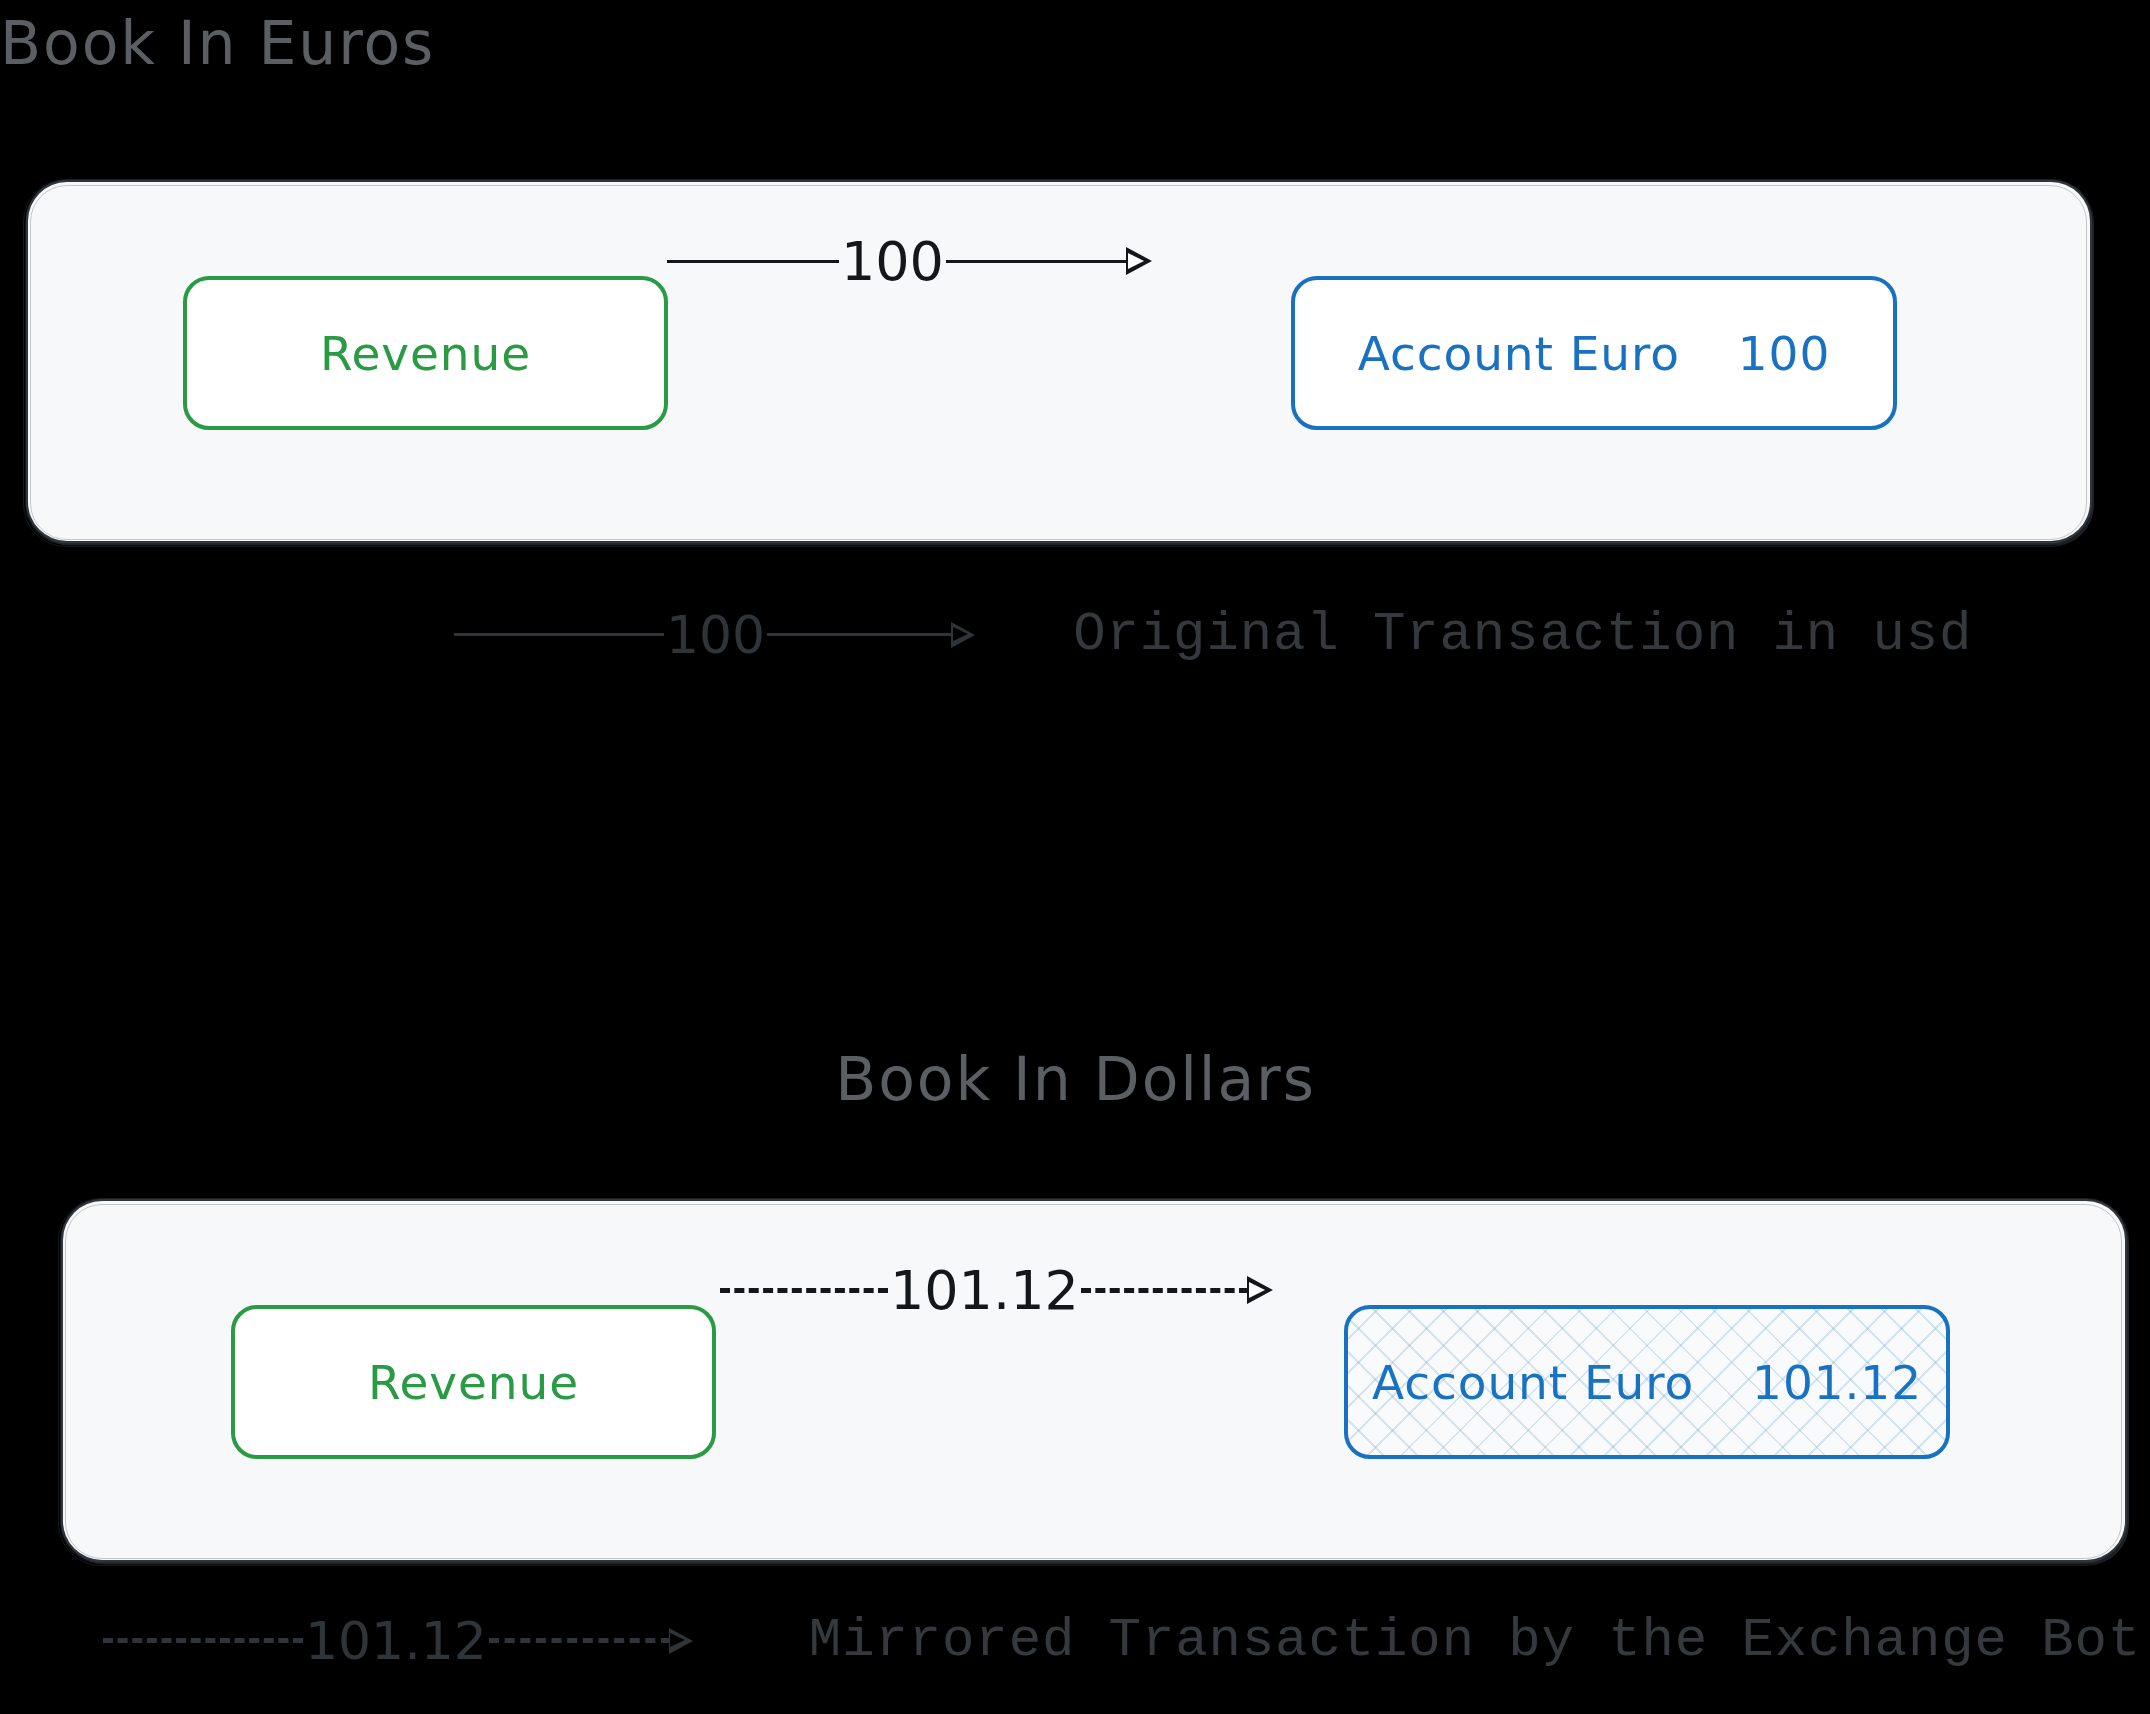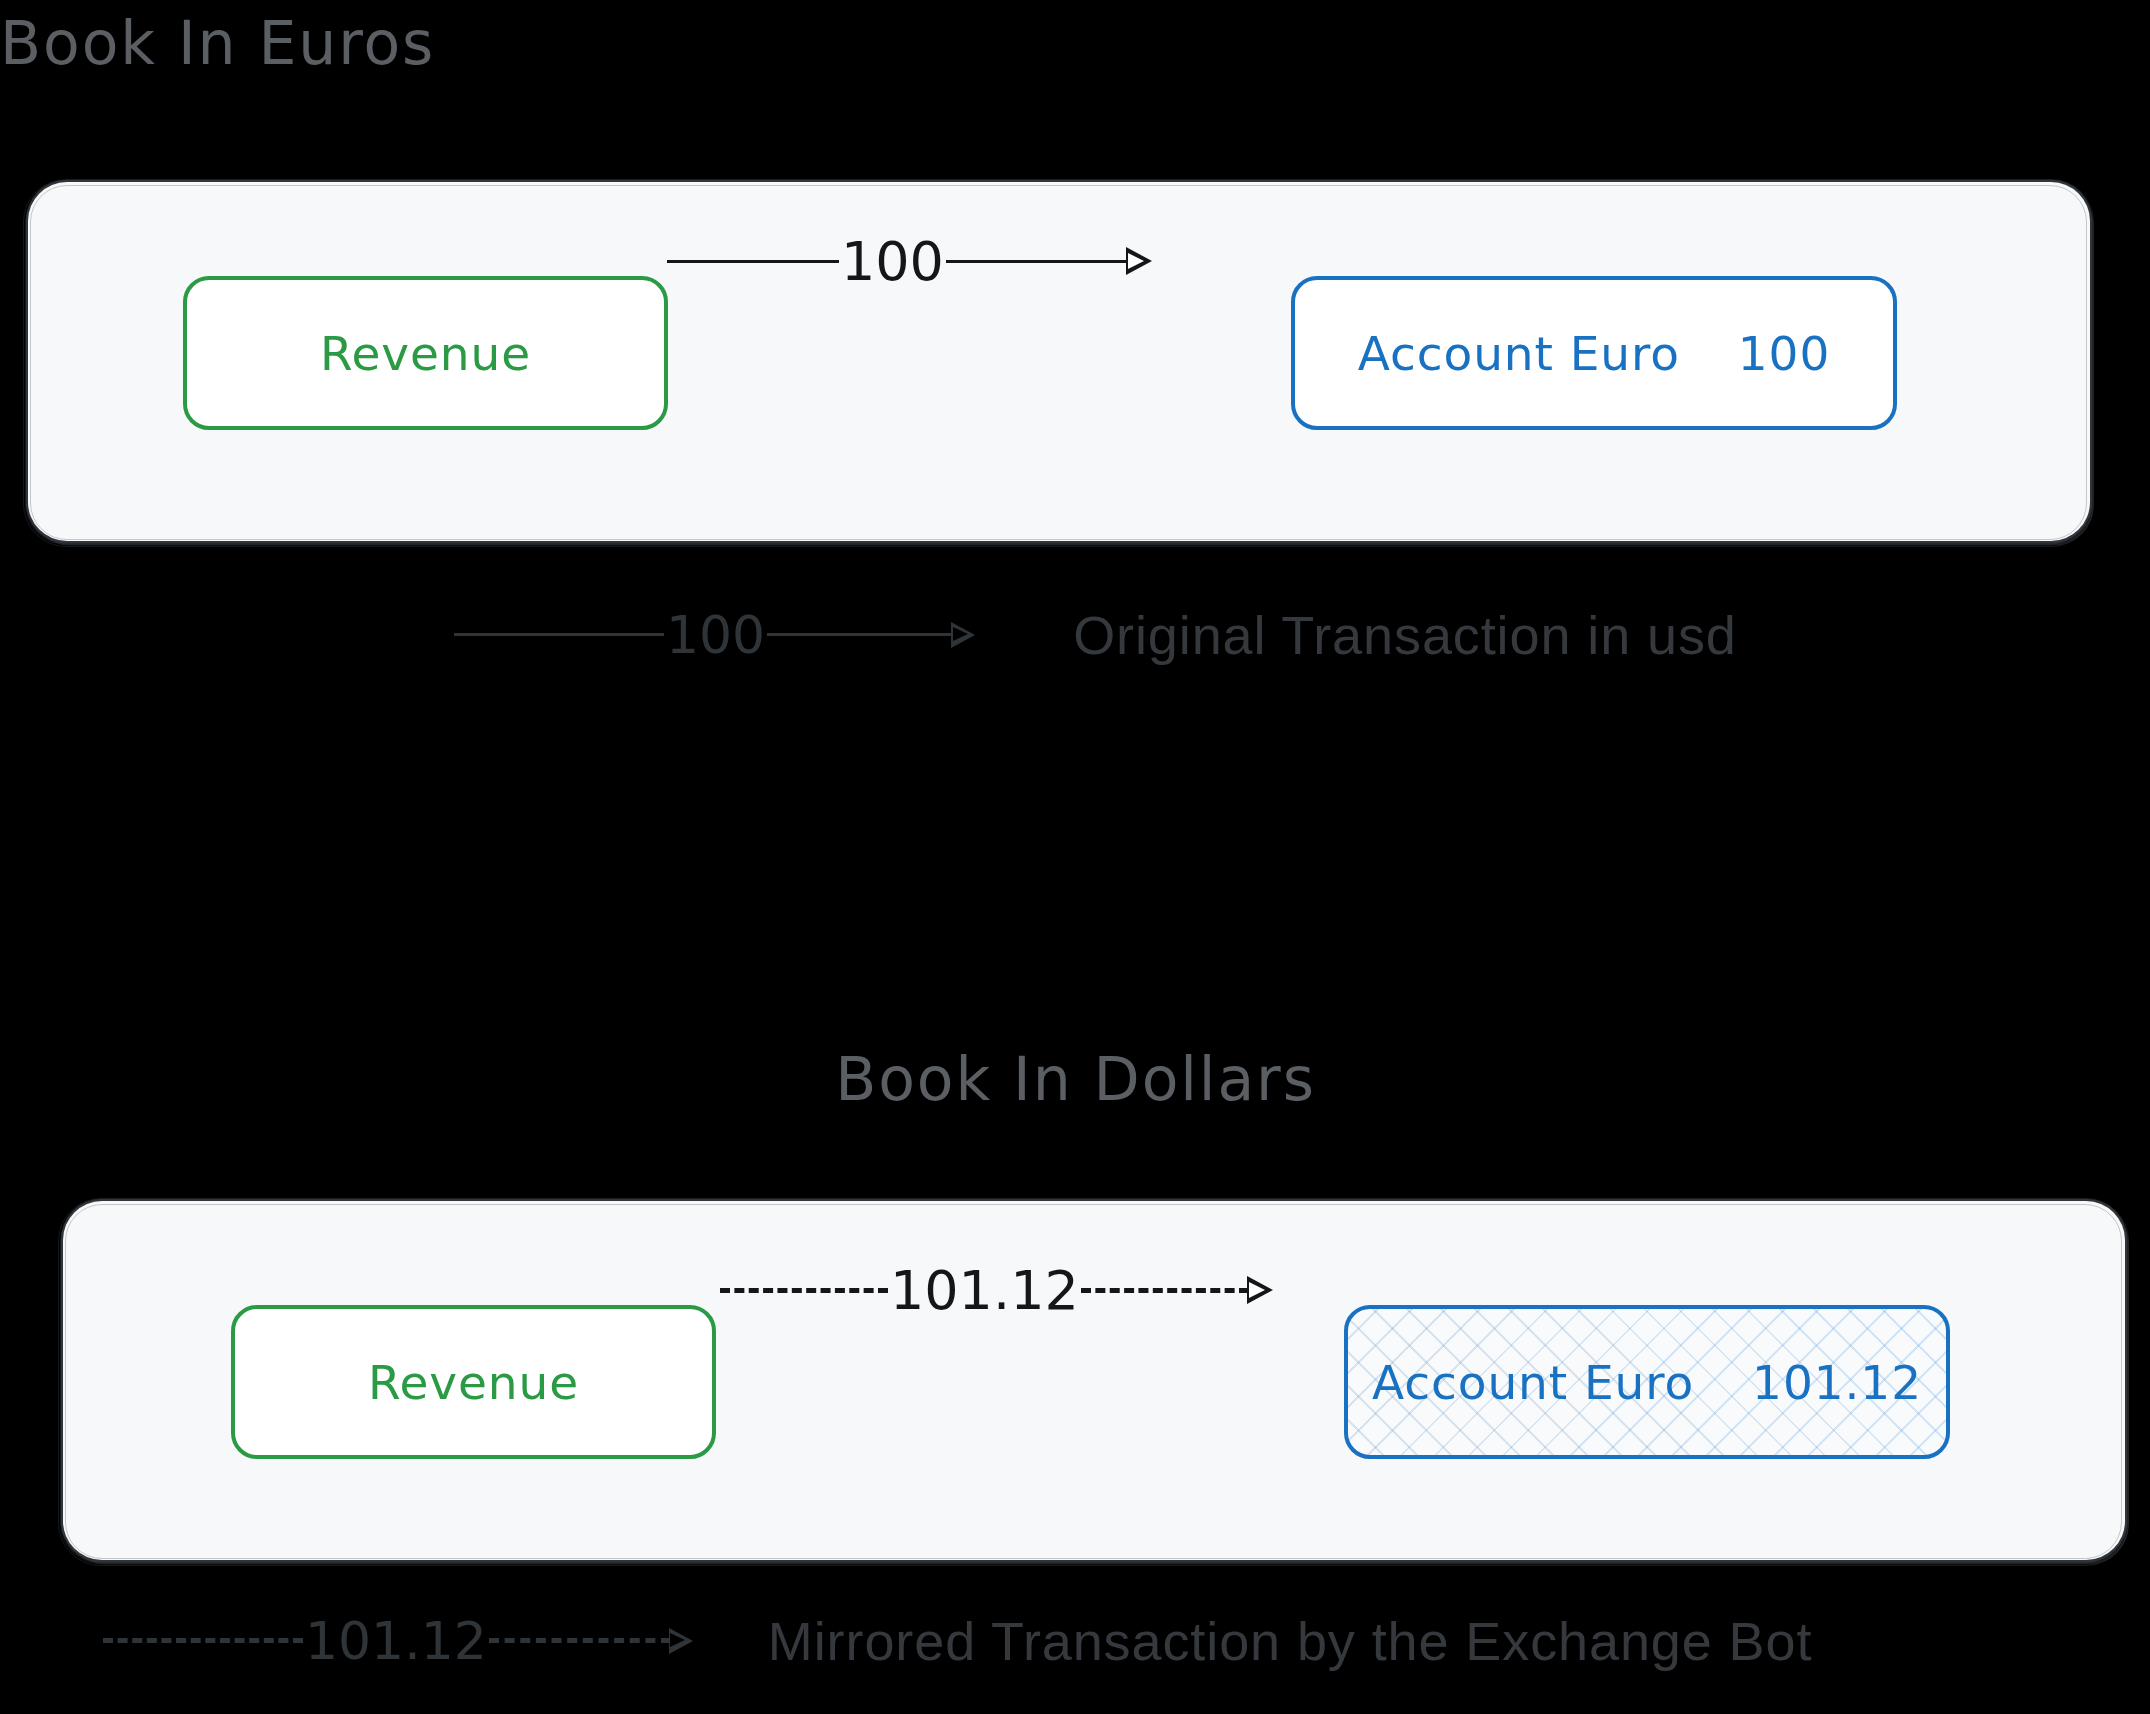--- a/index.html
+++ b/index.html
@@ -181,30 +181,30 @@
     border-top:7.5px solid transparent;
     border-bottom:7.5px solid transparent;
     border-left:15px solid #000;
   }
   .legend-text{
     font-size:54px;
     color:#35393d;
     margin-left:98px;
     white-space:nowrap;
     letter-spacing:0.9px;
-    font-family:Liberation Sans, sans-serif;
+    font-family:Liberation Mono, monospace;
   }
   #legend-original{ left:454px; top:597px; }
   #legend-original .lseg1{ width:210px; }
   #legend-original .lseg2{ width:186px; }
 
   #legend-mirrored{ left:103px; top:1603px; }
   #legend-mirrored .lseg1{ width:200px; }
   #legend-mirrored .lseg2{ width:182px; }
-  #legend-mirrored .legend-text{ margin-left:75px; }
+  #legend-mirrored .legend-text{ margin-left:116px; }
 </style>
 </head>
 <body>
 
 <div class="group-title" id="title-euros">Book In Euros</div>
 
 <div class="container-box" id="container-euros"></div>
 
 <div class="node node-green" id="node-revenue-euros">
   <span class="node-label label-green">Revenue</span>

